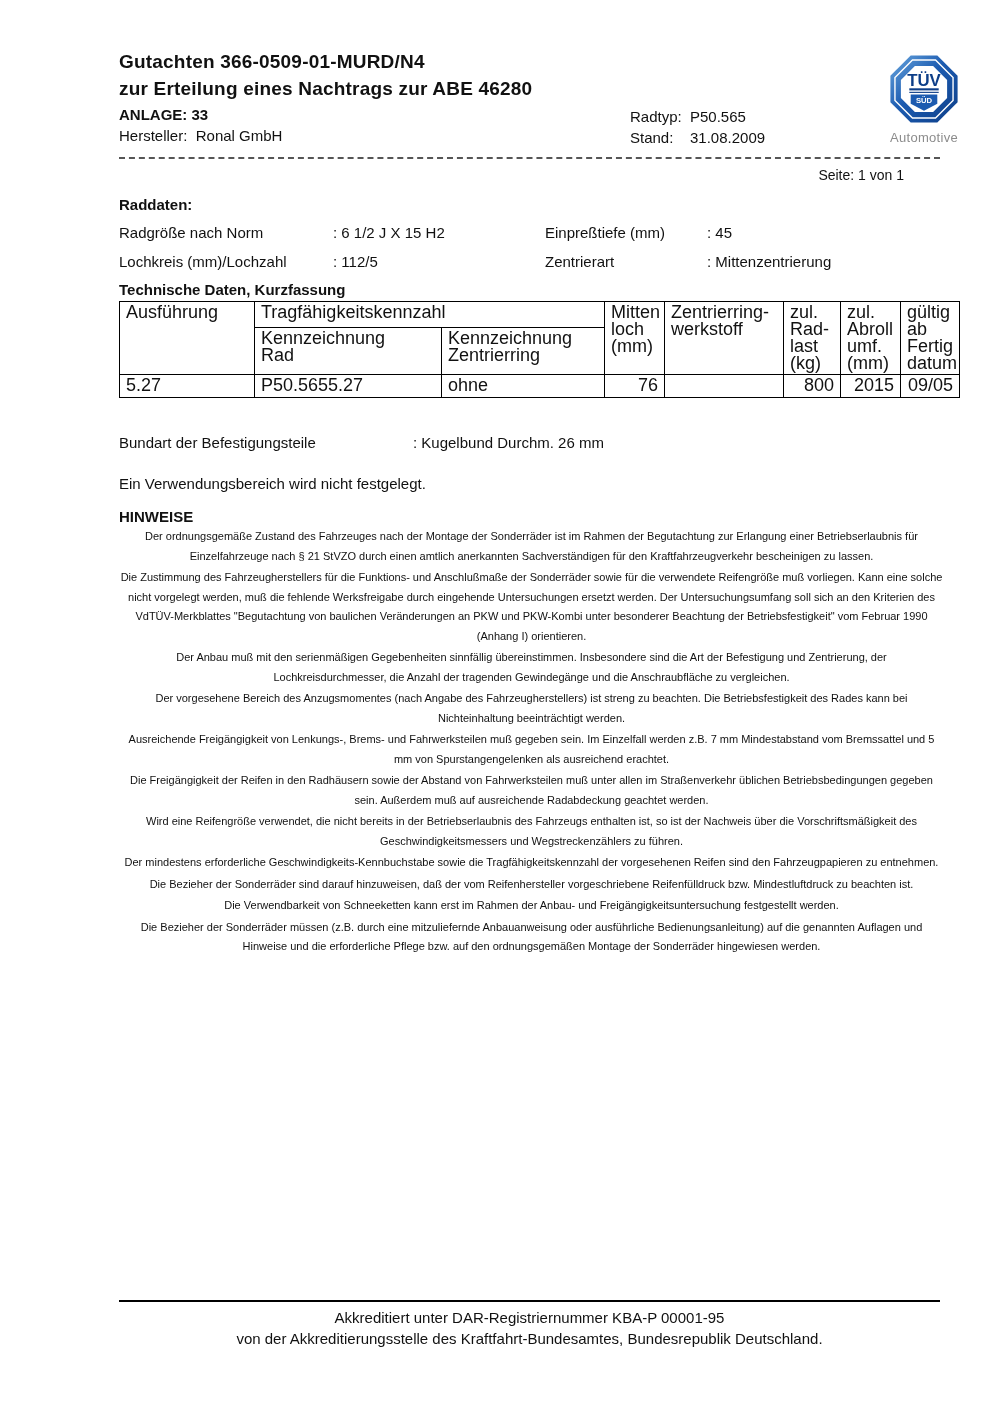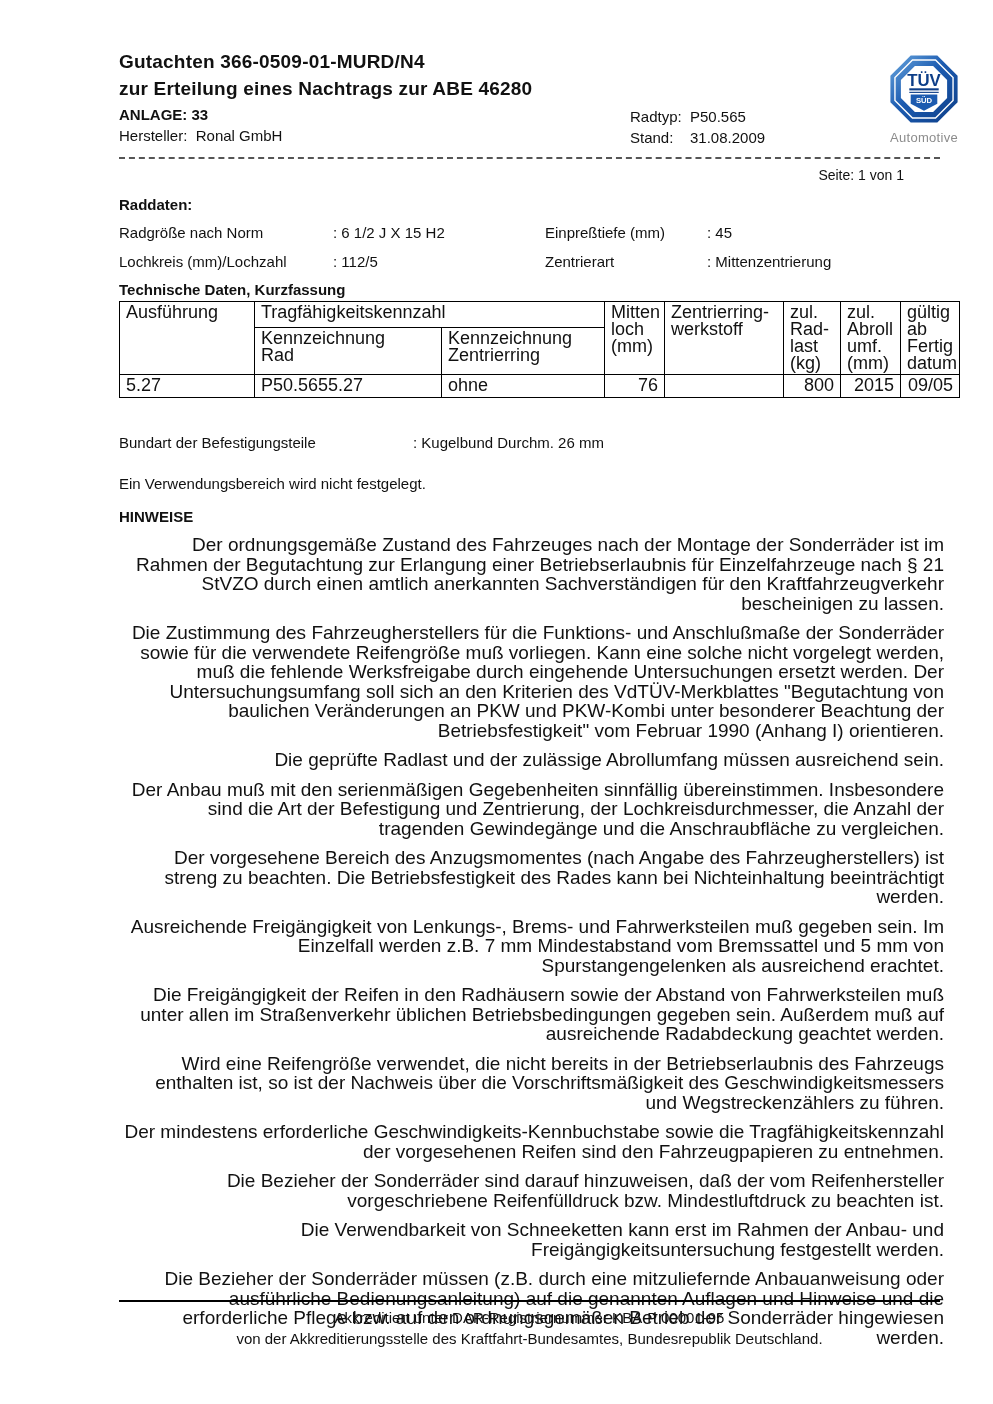--- a/index.html
+++ b/index.html
@@ -47,21 +47,21 @@
     border: 1px solid #000; padding: 2px 6px; vertical-align: top;
     text-align: left; font-weight: normal; line-height: 17px;
     overflow: hidden;
   }
   table.tech th { white-space: pre-line; }
   table.tech td.num { text-align: right; }
   table.tech td { padding-top: 2px; padding-bottom: 3px; }
   .bundart { display: grid; grid-template-columns: 294px 1fr; font-size: 15px; margin-top: 36px; }
   .verwendung { font-size: 15px; margin-top: 24px; }
   .h-hinweise { font-size: 15px; font-weight: bold; margin-top: 16px; }
-  .content p { font-size: 19px; line-height: 19.5px; margin-top: 10px; text-align: right; }
+  .content p { font-size: 11px; line-height: 19.5px; margin-top: 2px; text-align: center; }
   
   .footer-rule { position: absolute; left: 119px; top: 1300px; width: 821px; border-top: 2px solid #000; }
   .footer-text {
     position: absolute; left: 119px; top: 1307px; width: 821px;
     text-align: center; font-size: 15px; line-height: 21px;
   }
 </style>
 </head>
 <body>
 
@@ -187,30 +187,29 @@
       <span>Bundart der Befestigungsteile</span>
       <span>: Kugelbund Durchm. 26 mm</span>
     </div>
 
     <div class="verwendung">Ein Verwendungsbereich wird nicht festgelegt.</div>
 
     <div class="h-hinweise">HINWEISE</div>
 
     <p>Der ordnungsgemäße Zustand des Fahrzeuges nach der Montage der Sonderräder ist im Rahmen der Begutachtung zur Erlangung einer Betriebserlaubnis für Einzelfahrzeuge nach § 21 StVZO durch einen amtlich anerkannten Sachverständigen für den Kraftfahrzeugverkehr bescheinigen zu lassen.</p>
     <p>Die Zustimmung des Fahrzeugherstellers für die Funktions- und Anschlußmaße der Sonderräder sowie für die verwendete Reifengröße muß vorliegen. Kann eine solche nicht vorgelegt werden, muß die fehlende Werksfreigabe durch eingehende Untersuchungen ersetzt werden. Der Untersuchungsumfang soll sich an den Kriterien des VdTÜV-Merkblattes "Begutachtung von baulichen Veränderungen an PKW und PKW-Kombi unter besonderer Beachtung der Betriebsfestigkeit" vom Februar 1990 (Anhang I) orientieren.</p>
-    <p>Die geprüfte Radlast und der zulässige Abrollumfang müssen ausreichend sein.</p>
     <p>Der Anbau muß mit den serienmäßigen Gegebenheiten sinnfällig übereinstimmen. Insbesondere sind die Art der Befestigung und Zentrierung, der Lochkreisdurchmesser, die Anzahl der tragenden Gewindegänge und die Anschraubfläche zu vergleichen.</p>
     <p>Der vorgesehene Bereich des Anzugsmomentes (nach Angabe des Fahrzeugherstellers) ist streng zu beachten. Die Betriebsfestigkeit des Rades kann bei Nichteinhaltung beeinträchtigt werden.</p>
     <p>Ausreichende Freigängigkeit von Lenkungs-, Brems- und Fahrwerksteilen muß gegeben sein. Im Einzelfall werden z.B. 7 mm Mindestabstand vom Bremssattel und 5 mm von Spurstangengelenken als ausreichend erachtet.</p>
     <p>Die Freigängigkeit der Reifen in den Radhäusern sowie der Abstand von Fahrwerksteilen muß unter allen im Straßenverkehr üblichen Betriebsbedingungen gegeben sein. Außerdem muß auf ausreichende Radabdeckung geachtet werden.</p>
     <p>Wird eine Reifengröße verwendet, die nicht bereits in der Betriebserlaubnis des Fahrzeugs enthalten ist, so ist der Nachweis über die Vorschriftsmäßigkeit des Geschwindigkeitsmessers und Wegstreckenzählers zu führen.</p>
     <p>Der mindestens erforderliche Geschwindigkeits-Kennbuchstabe sowie die Tragfähigkeitskennzahl der vorgesehenen Reifen sind den Fahrzeugpapieren zu entnehmen.</p>
     <p>Die Bezieher der Sonderräder sind darauf hinzuweisen, daß der vom Reifenhersteller vorgeschriebene Reifenfülldruck bzw. Mindestluftdruck zu beachten ist.</p>
     <p>Die Verwendbarkeit von Schneeketten kann erst im Rahmen der Anbau- und Freigängigkeitsuntersuchung festgestellt werden.</p>
-    <p>Die Bezieher der Sonderräder müssen (z.B. durch eine mitzuliefernde Anbauanweisung oder ausführliche Bedienungsanleitung) auf die genannten Auflagen und Hinweise und die erforderliche Pflege bzw. auf den ordnungsgemäßen Betrieb der Sonderräder hingewiesen werden.</p>
+    <p>Die Bezieher der Sonderräder müssen (z.B. durch eine mitzuliefernde Anbauanweisung oder ausführliche Bedienungsanleitung) auf die genannten Auflagen und Hinweise und die erforderliche Pflege bzw. auf den ordnungsgemäßen Montage der Sonderräder hingewiesen werden.</p>
   </div>
 
   <div class="footer-rule"></div>
   <div class="footer-text">
     <div>Akkreditiert unter DAR-Registriernummer KBA-P 00001-95</div>
     <div>von der Akkreditierungsstelle des Kraftfahrt-Bundesamtes, Bundesrepublik Deutschland.</div>
   </div>
 
 </div>
 

